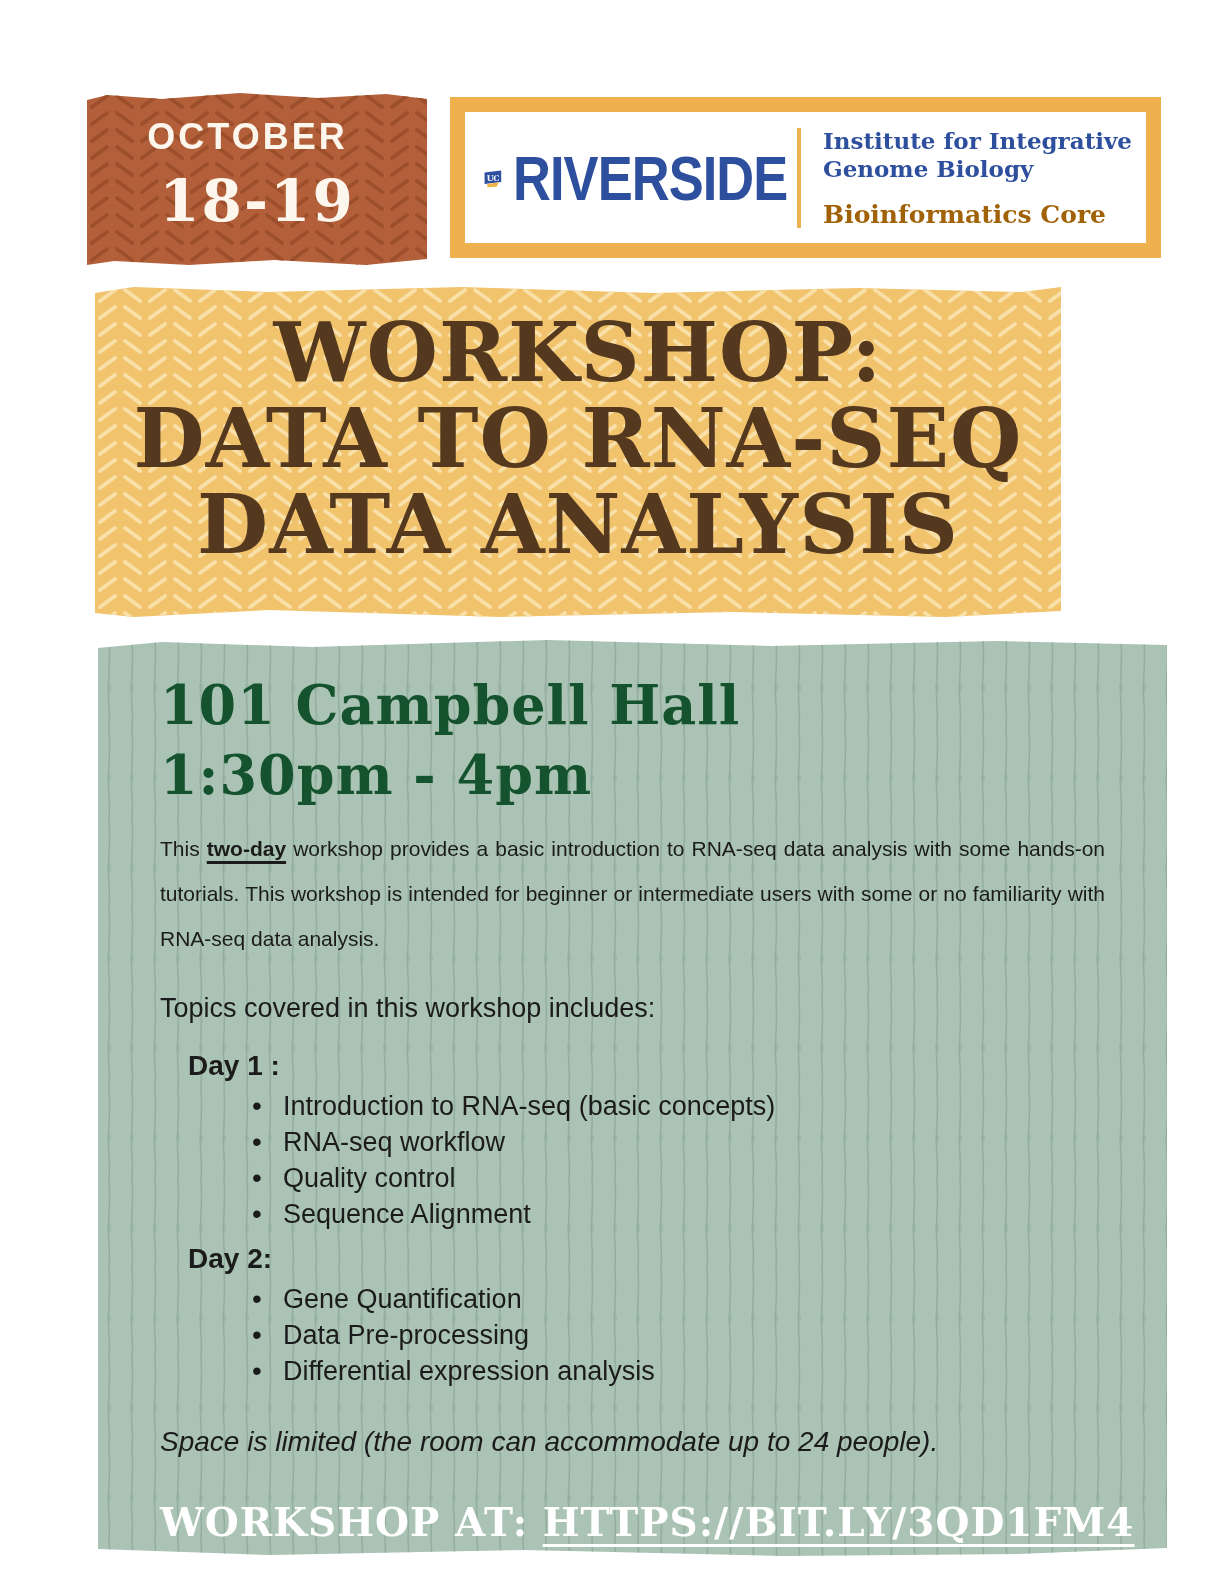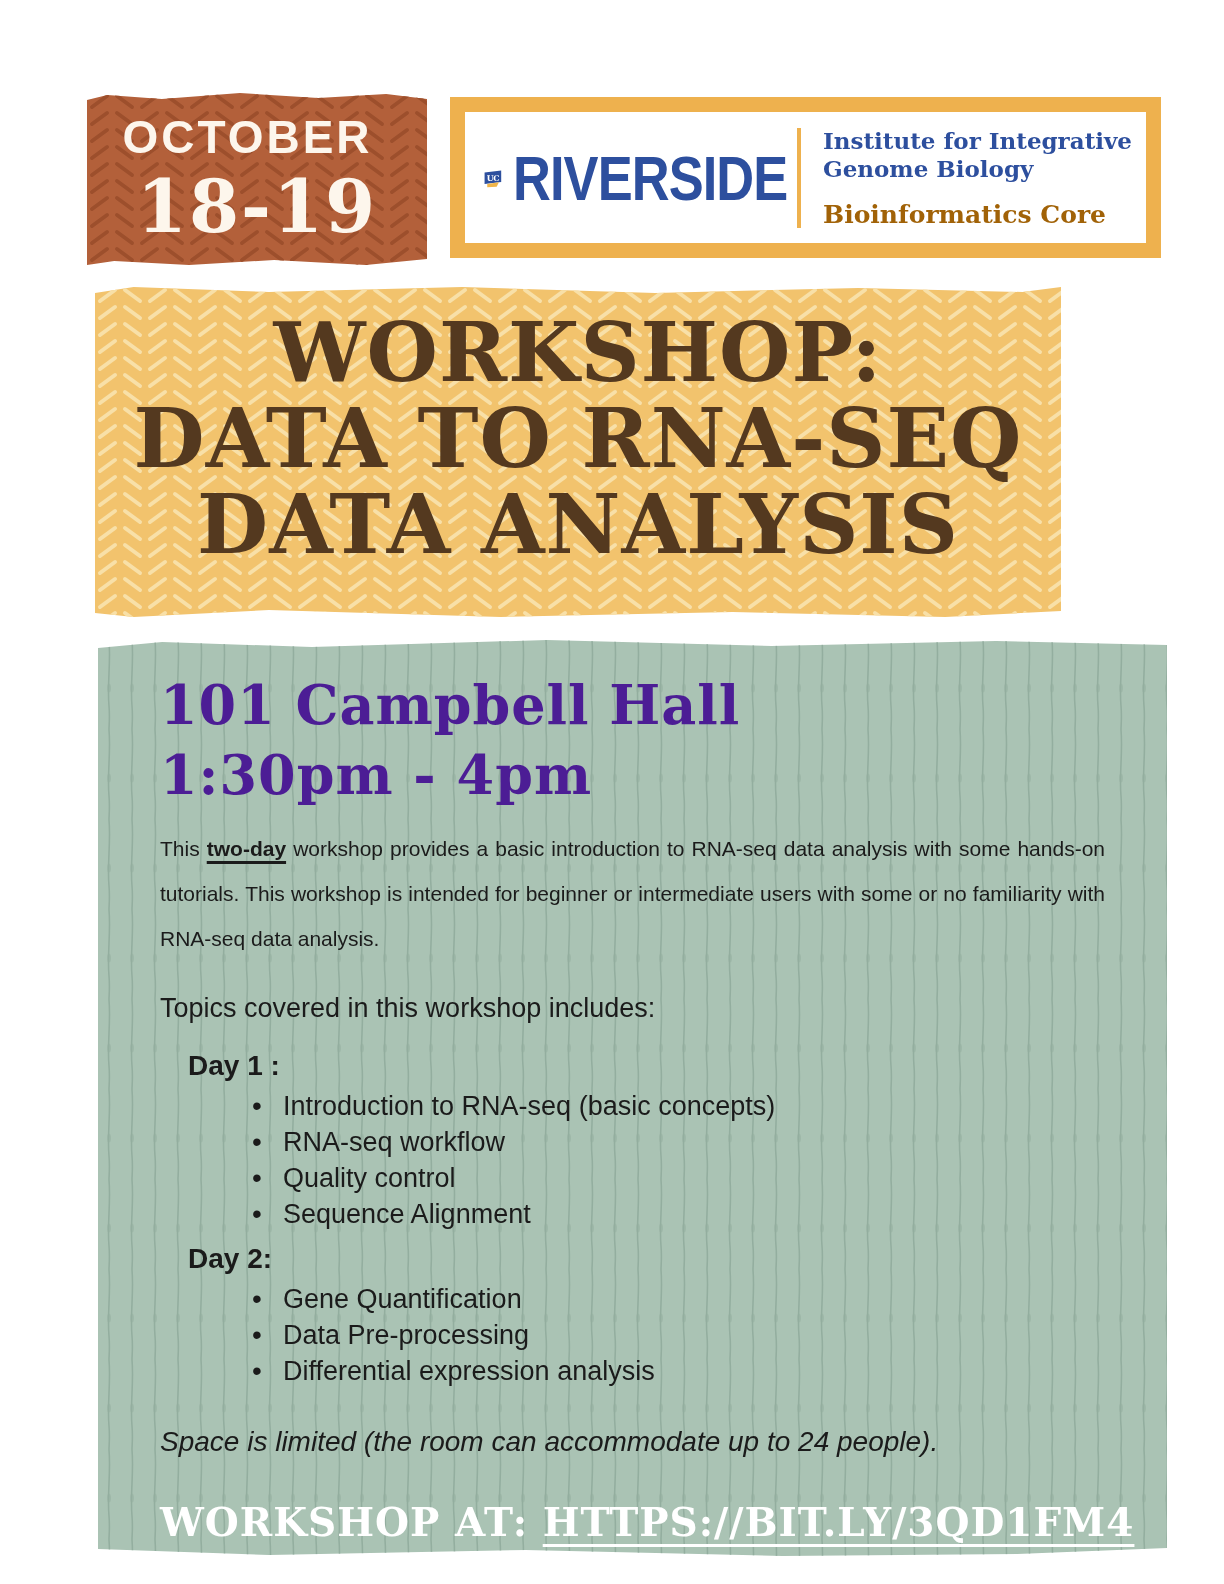--- a/index.html
+++ b/index.html
@@ -34,29 +34,29 @@
   }
   .date-box .content {
     position: relative;
     height: 100%;
     display: flex; flex-direction: column;
     align-items: center; justify-content: center;
     padding-top: 2px;
     color: #fdf6ec;
   }
   .date-month {
-    font-size: 46px;
+    font-size: 36px;
     font-weight: bold;
     letter-spacing: 3px;
     margin-right: 19px;
   }
   .date-days {
     font-family: "DejaVu Serif", serif;
     font-weight: bold;
-    font-size: 72px;
+    font-size: 58px;
     line-height: 86px;
     letter-spacing: 2px;
   }
 
   
   .logo-box {
     position: absolute;
     left: 450px; top: 97px;
     width: 711px; height: 161px;
     background: #ffffff;
@@ -134,21 +134,21 @@
   .details .content {
     position: relative;
     padding: 30px 62px 0 62px;
   }
   .venue {
     font-family: "DejaVu Serif", serif;
     font-weight: bold;
     font-size: 54px;
     line-height: 70px;
     letter-spacing: 1px;
-    color: #4c1d95;
+    color: #14532d;
   }
   .intro {
     margin-top: 16px;
     font-size: 21px;
     line-height: 45px;
     text-align: justify;
   }
   .intro .emph {
     font-weight: bold;
     text-decoration: underline;

